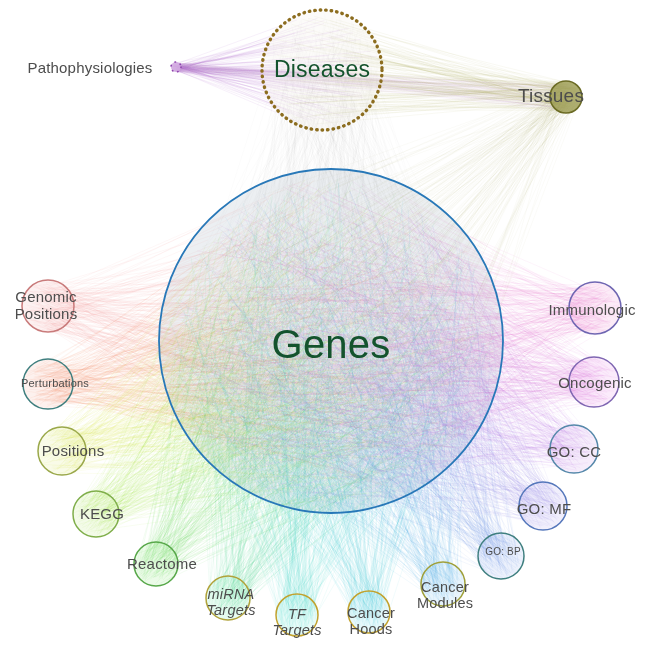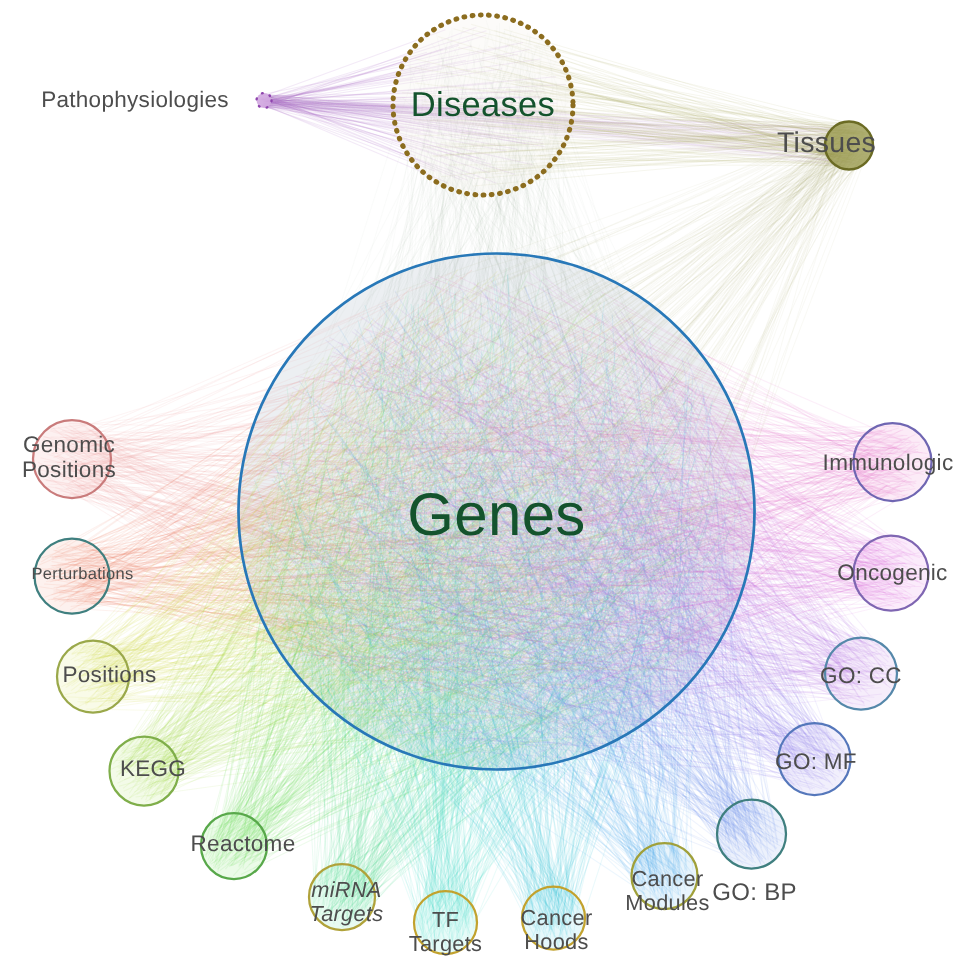--- a/index.html
+++ b/index.html
@@ -3073,25 +3073,25 @@
       <div class="node-label" style="left: 90px; top: 68px; font-size: 15px;">Pathophysiologies</div>
       <div class="node-label" style="left: 551px; top: 96px; font-size: 19px;">Tissues</div>
       <div class="node-label" style="left: 46px; top: 306px; font-size: 15px;">Genomic
 Positions</div>
       <div class="node-label" style="left: 55px; top: 383px; font-size: 11px;">Perturbations</div>
       <div class="node-label" style="left: 73px; top: 451px; font-size: 15px;">Positions</div>
       <div class="node-label" style="left: 102px; top: 514px; font-size: 15px;">KEGG</div>
       <div class="node-label" style="left: 162px; top: 564px; font-size: 15px;">Reactome</div>
       <div class="node-label" style="left: 231px; top: 602px; font-size: 14.5px; font-style: italic;">miRNA
 Targets</div>
-      <div class="node-label" style="left: 297px; top: 622px; font-size: 14.5px;">TF
+      <div class="node-label" style="left: 297px; top: 622px; font-size: 14.5px; font-style: italic;">TF
 Targets</div>
       <div class="node-label" style="left: 371px; top: 621px; font-size: 14.5px;">Cancer
 Hoods</div>
       <div class="node-label" style="left: 445px; top: 595px; font-size: 14.5px;">Cancer
 Modules</div>
-      <div class="node-label" style="left: 503px; top: 596px; font-size: 16px;">GO: BP</div>
+      <div class="node-label" style="left: 503px; top: 552px; font-size: 10px;">GO: BP</div>
       <div class="node-label" style="left: 544px; top: 509px; font-size: 15px;">GO: MF</div>
       <div class="node-label" style="left: 574px; top: 452px; font-size: 15px;">GO: CC</div>
       <div class="node-label" style="left: 595px; top: 383px; font-size: 15px;">Oncogenic</div>
       <div class="node-label" style="left: 592px; top: 310px; font-size: 15px;">Immunologic</div>
     </div>
 </div>
 
 </body></html>

